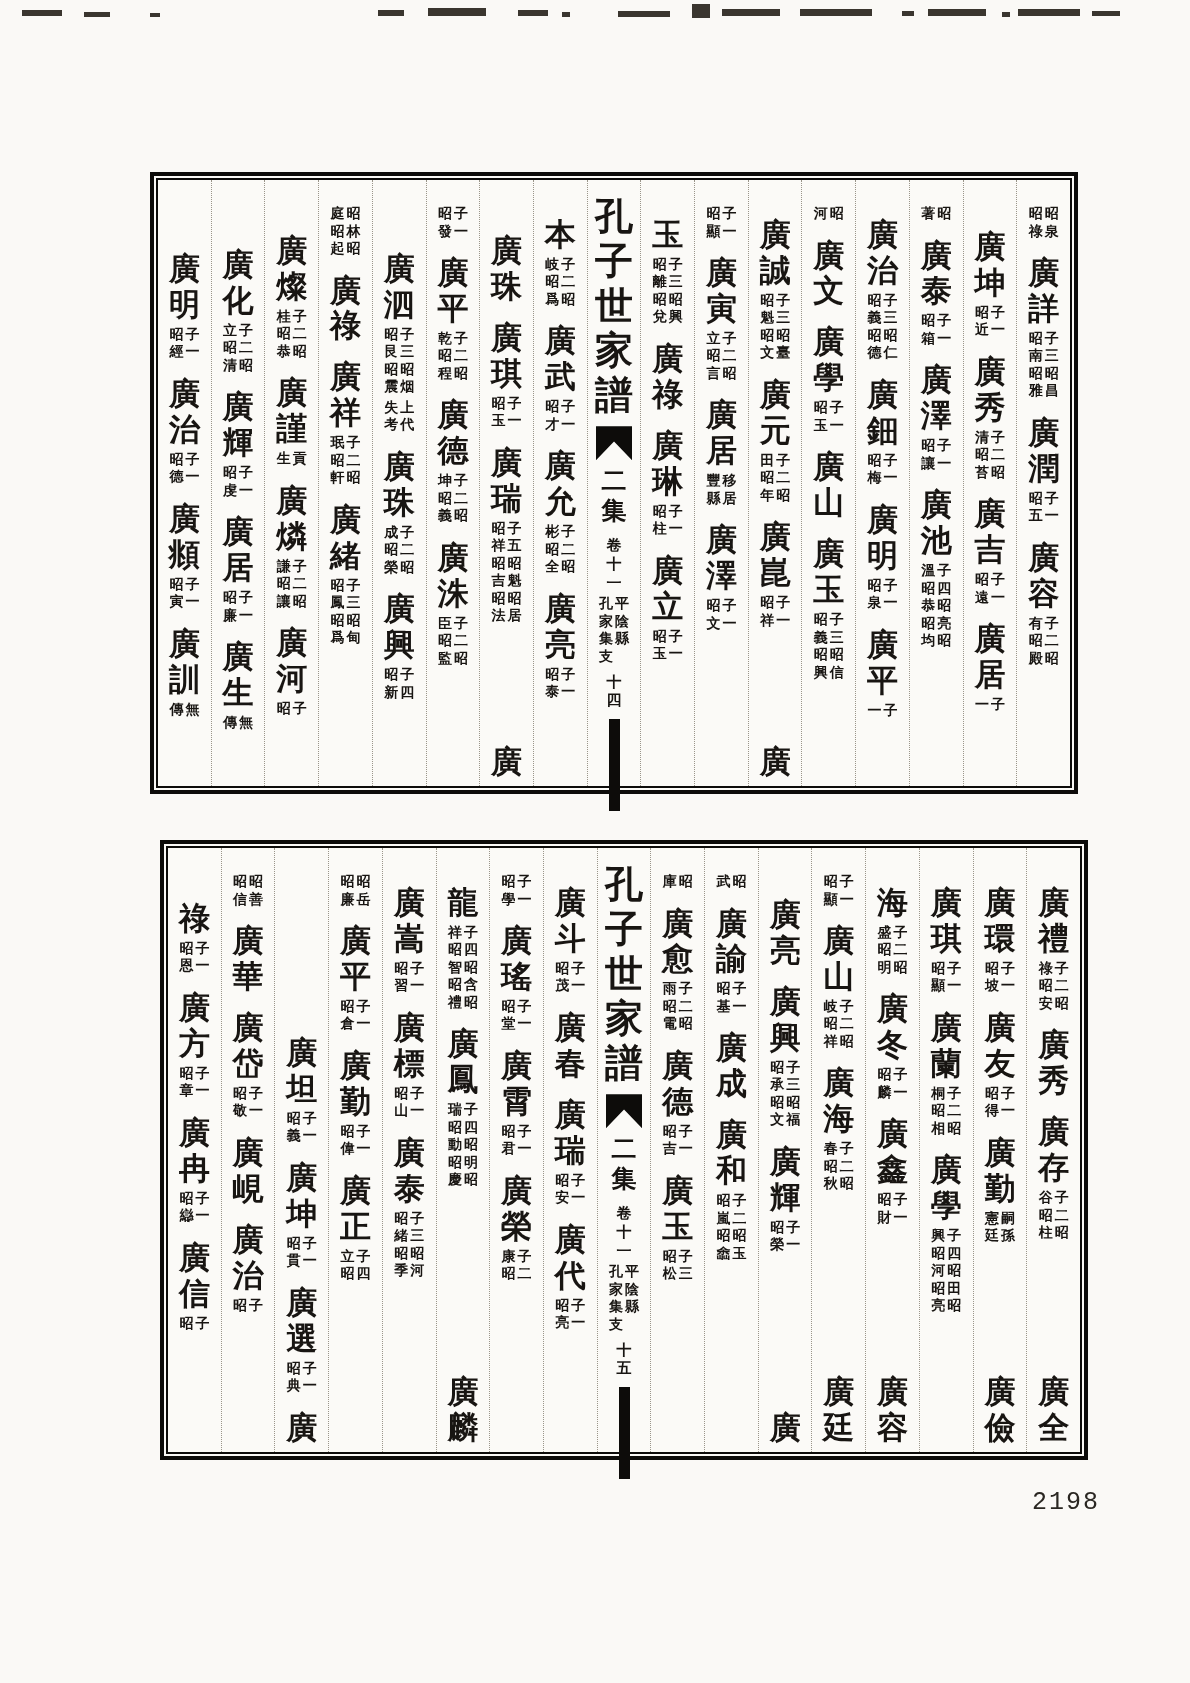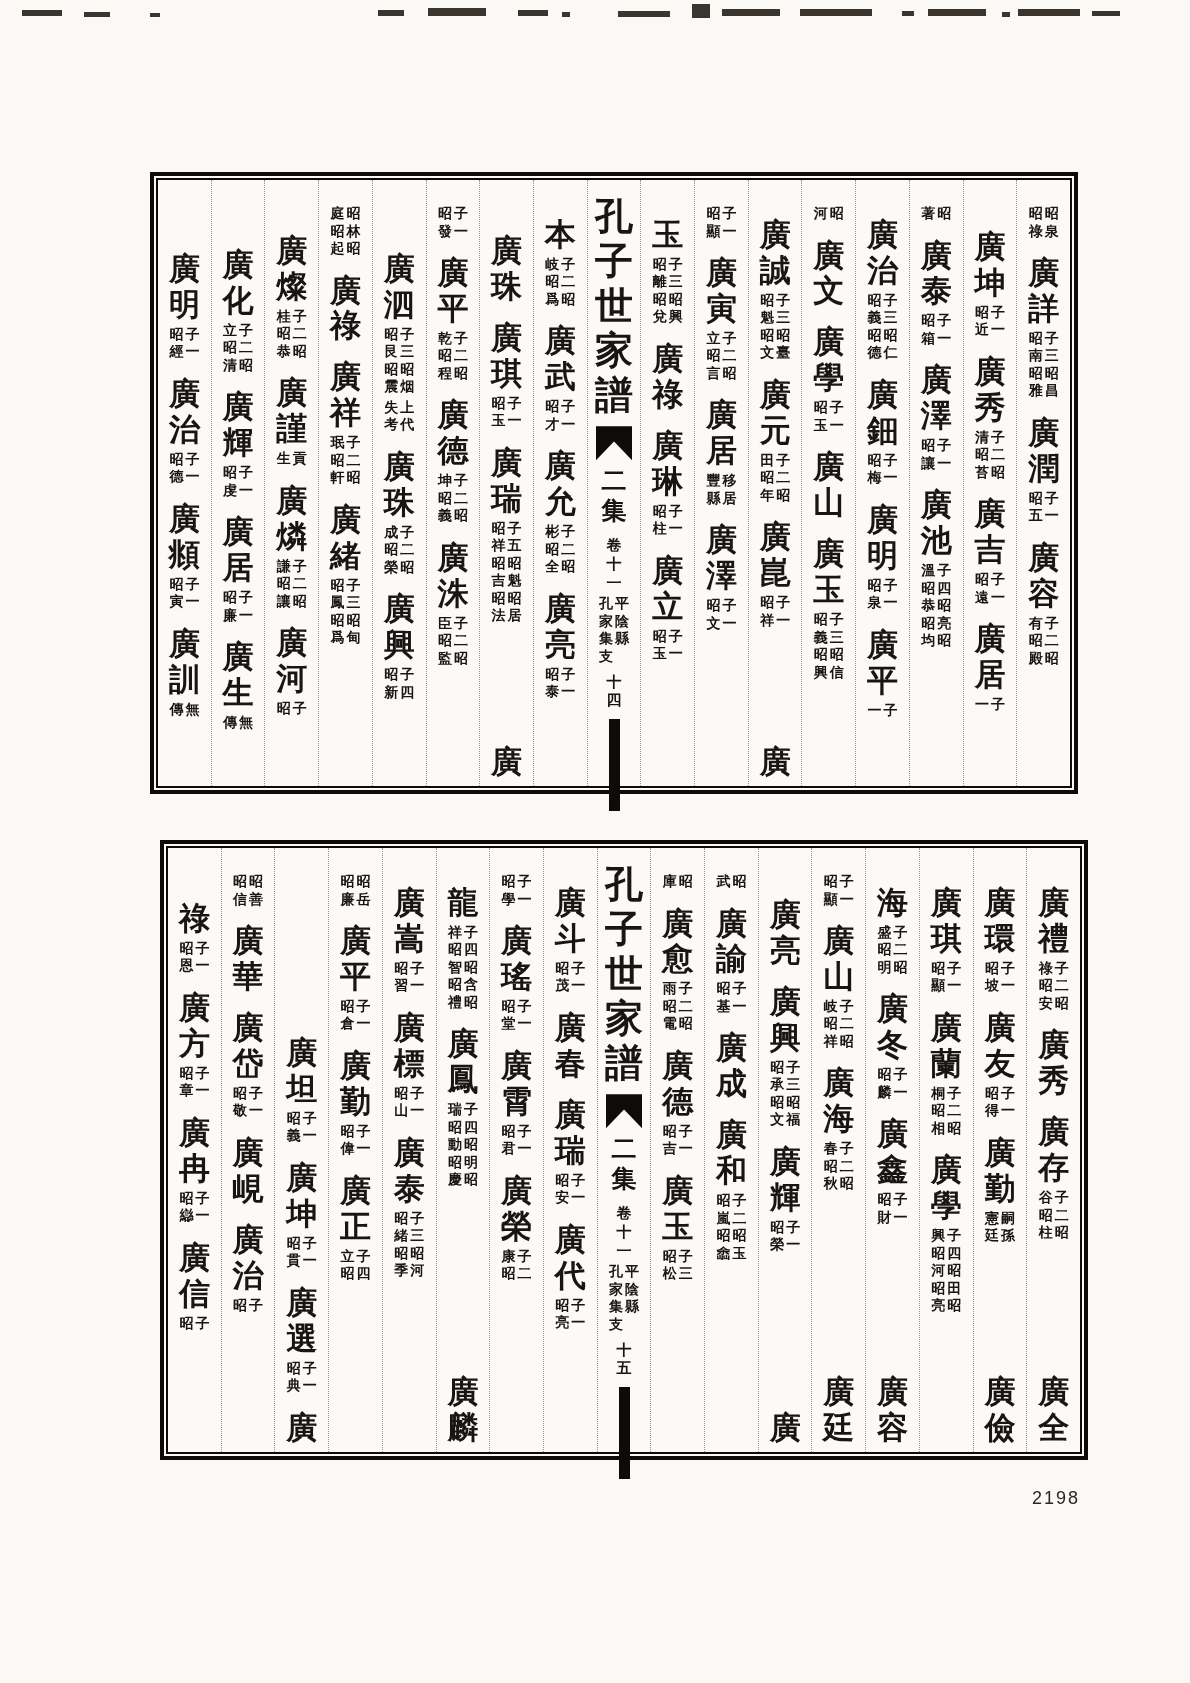--- a/index.html
+++ b/index.html
@@ -21,22 +21,22 @@
   .ann .sub{font-size:14px;font-weight:700;line-height:1.25;white-space:pre-line;text-align:center;min-width:15px;}
   .spacer{flex:0 0 auto;width:100%;}
   .titlecol{padding-top:14px;}
   .t-main{font-size:38px;font-weight:900;line-height:1.18;white-space:pre-line;text-align:center;}
   .t-wedge{width:36px;height:34px;background:#0d0c0a;margin-top:8px;
            clip-path:polygon(0 0,100% 0,100% 100%,50% 45%,0 100%);}
   .t-vol{font-size:25px;font-weight:800;line-height:1.2;white-space:pre-line;margin-top:6px;}
   .t-chap{font-size:15px;font-weight:700;line-height:1.25;white-space:pre-line;margin-top:10px;}
   .t-page{font-size:15px;font-weight:700;line-height:1.2;white-space:pre-line;margin-top:8px;}
   .t-bar{width:11px;height:92px;background:#0d0c0a;margin-top:10px;}
-  #page-number{position:absolute;left:1032px;top:1488px;font-family:Liberation Sans, sans-serif;
-               font-size:18px;letter-spacing:2px;color:#2a2722;}
+  #page-number{position:absolute;left:1032px;top:1488px;font-family:Liberation Mono, monospace;
+               font-size:25px;letter-spacing:2px;color:#2a2722;}
   .artifact{position:absolute;background:#3a362f;}
 </style>
 </head>
 <body>
 
 <div id="upper-frame" class="frame" style="left:150px;top:172px;width:920px;height:614px;">
   <div class="frame-inner" id="upper-cols">
       <div class="col">
         <div class="ann">
           <div class="sub">昭

